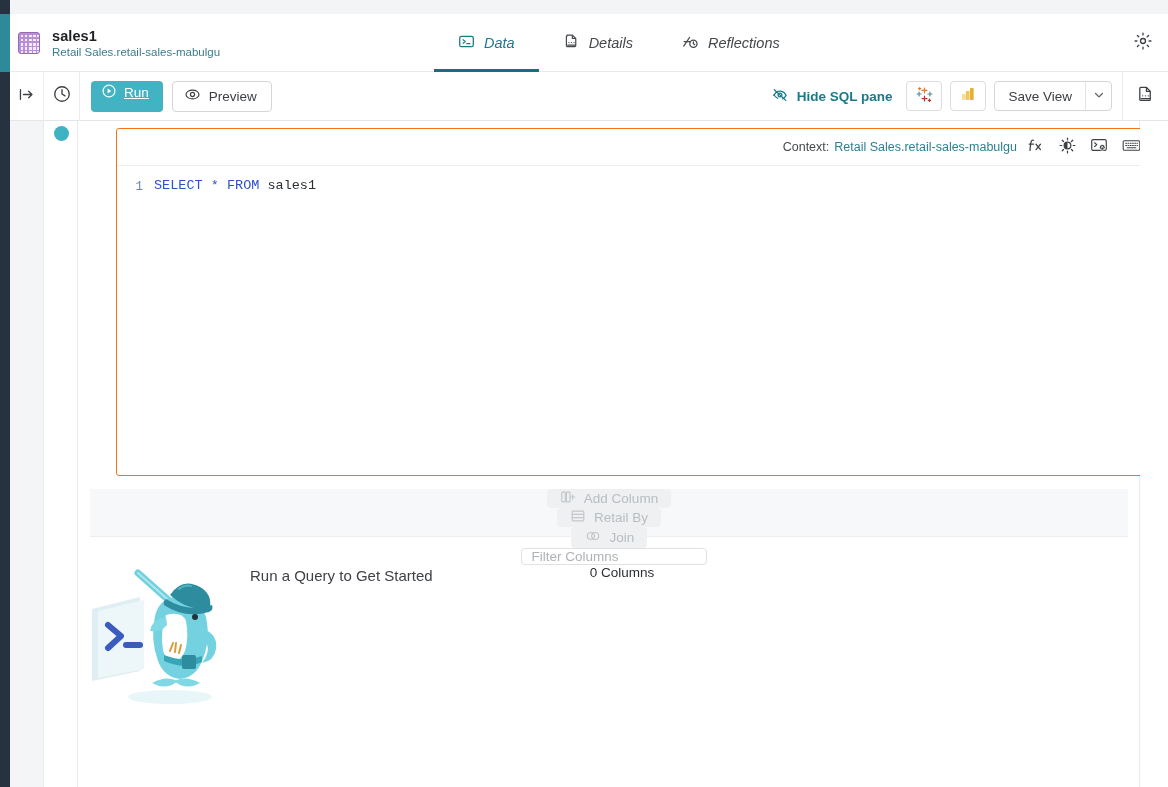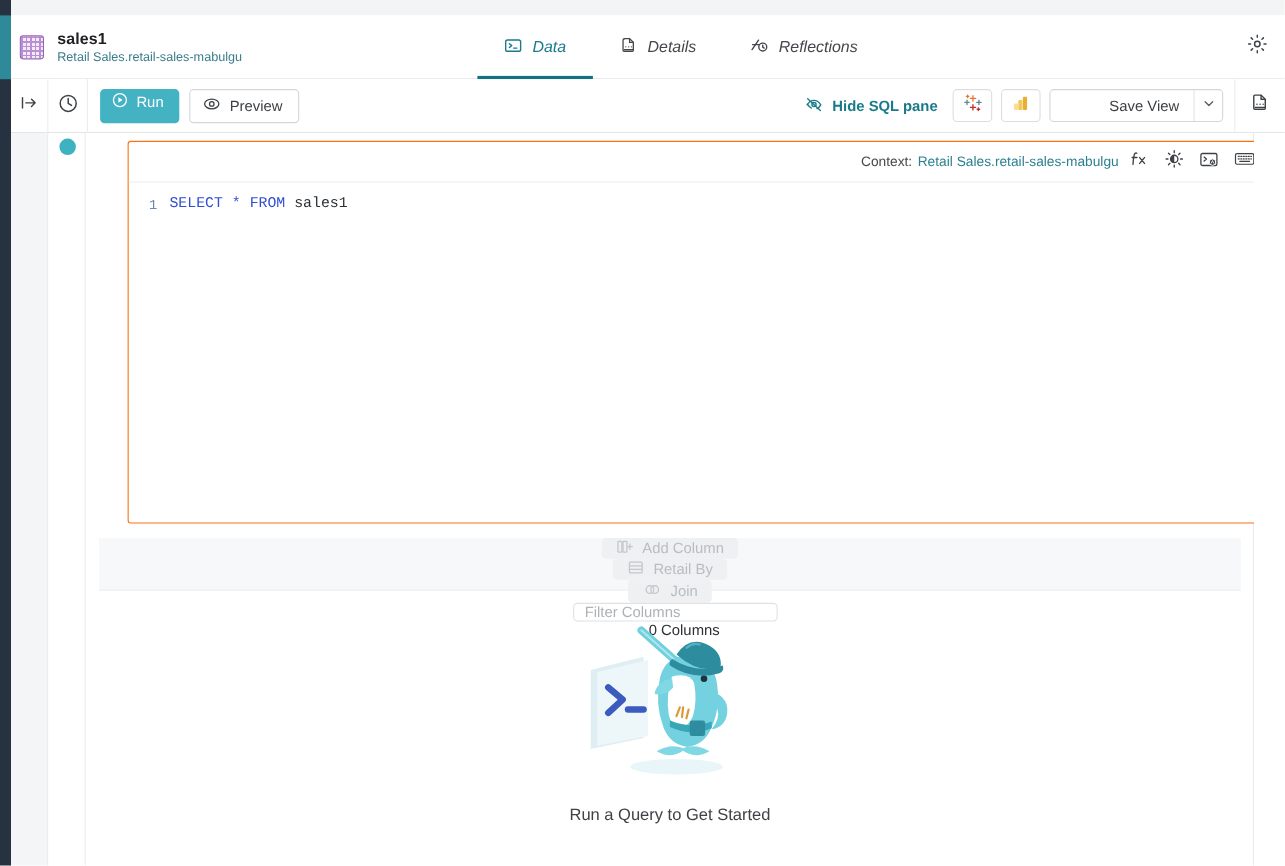--- a/index.html
+++ b/index.html
@@ -72,20 +72,21 @@
   .tb-icon-cell {
     width: 34px; height: 49px; display: flex; align-items: center; justify-content: center;
     border-right: 1px solid #ededee; cursor: pointer;
   }
   .tb-icon-cell.second { width: 36px; }
   .run-btn {
     margin-left: 11px; height: 31px; padding: 0 14px 8px 10px; border-radius: 4px;
     background: #43b3c4; color: #ffffff; font-size: 13.5px;
     display: flex; align-items: center; gap: 7px; cursor: pointer; border: none;
     font-family: inherit;
+    text-decoration: underline;
   }
   .preview-btn {
     margin-left: 9px; height: 31px; padding: 0 14px 0 11px; border-radius: 4px;
     background: #ffffff; border: 1px solid #d4d6d8; color: #3c3f43; font-size: 13.5px;
     display: flex; align-items: center; gap: 8px; cursor: pointer; font-family: inherit;
   }
   .tb-right { margin-left: auto; display: flex; align-items: center; height: 49px; }
   .hide-sql {
     display: flex; align-items: center; gap: 8px; color: #197a8a;
     font-size: 13.5px; font-weight: bold; cursor: pointer; margin-right: 14px; justify-content: flex-end;
@@ -93,21 +94,21 @@
   .icon-btn-box {
     width: 36px; height: 30px; border: 1px solid #dcdee0; border-radius: 4px;
     background: #fff; display: flex; align-items: center; justify-content: center;
     margin-right: 8px; cursor: pointer;
   }
   .save-view {
     height: 30px; border: 1px solid #d4d6d8; border-radius: 4px; background: #fff;
     display: flex; align-items: stretch; cursor: pointer; margin-right: 10px;
   }
   .save-view-label {
-    display: flex; align-items: center; padding: 0 13px; font-size: 13.5px; color: #3c3f43; margin-left: 40px;
+    display: flex; align-items: center; padding: 0 13px; font-size: 13.5px; color: #3c3f43;
   }
   .save-view-caret {
     display: flex; align-items: center; justify-content: center; width: 26px;
     border-left: 1px solid #e2e3e5;
   }
   .tb-end-cell {
     width: 46px; height: 49px; display: flex; align-items: center; justify-content: center;
     border-left: 1px solid #ededee; cursor: pointer;
   }
 
@@ -172,21 +173,21 @@
   .filter-input {
     width: 186px; height: 31px; border: 1px solid #dfe1e3; border-radius: 4px;
     background: #ffffff; font-size: 13.5px; color: #0f172a; padding: 0 10px;
     font-family: inherit; outline: none;
   }
   .filter-input::placeholder { color: #aeb2b7; }
   .col-count { margin-left: 17px; font-size: 13.5px; color: #2d3034; }
 
   .empty-state {
     position: absolute; top: 430px; left: 0; width: 1062px;
-    display: flex; flex-direction: column; align-items: center;
+    display: flex; flex-direction: row; align-items: flex-start;
   }
   .empty-caption { margin-top: 16px; font-size: 15px; color: #3e4145; }
 </style>
 </head>
 <body>
 
 <div id="app">
 
   <div class="top-strip"></div>
   <div class="left-rail">

